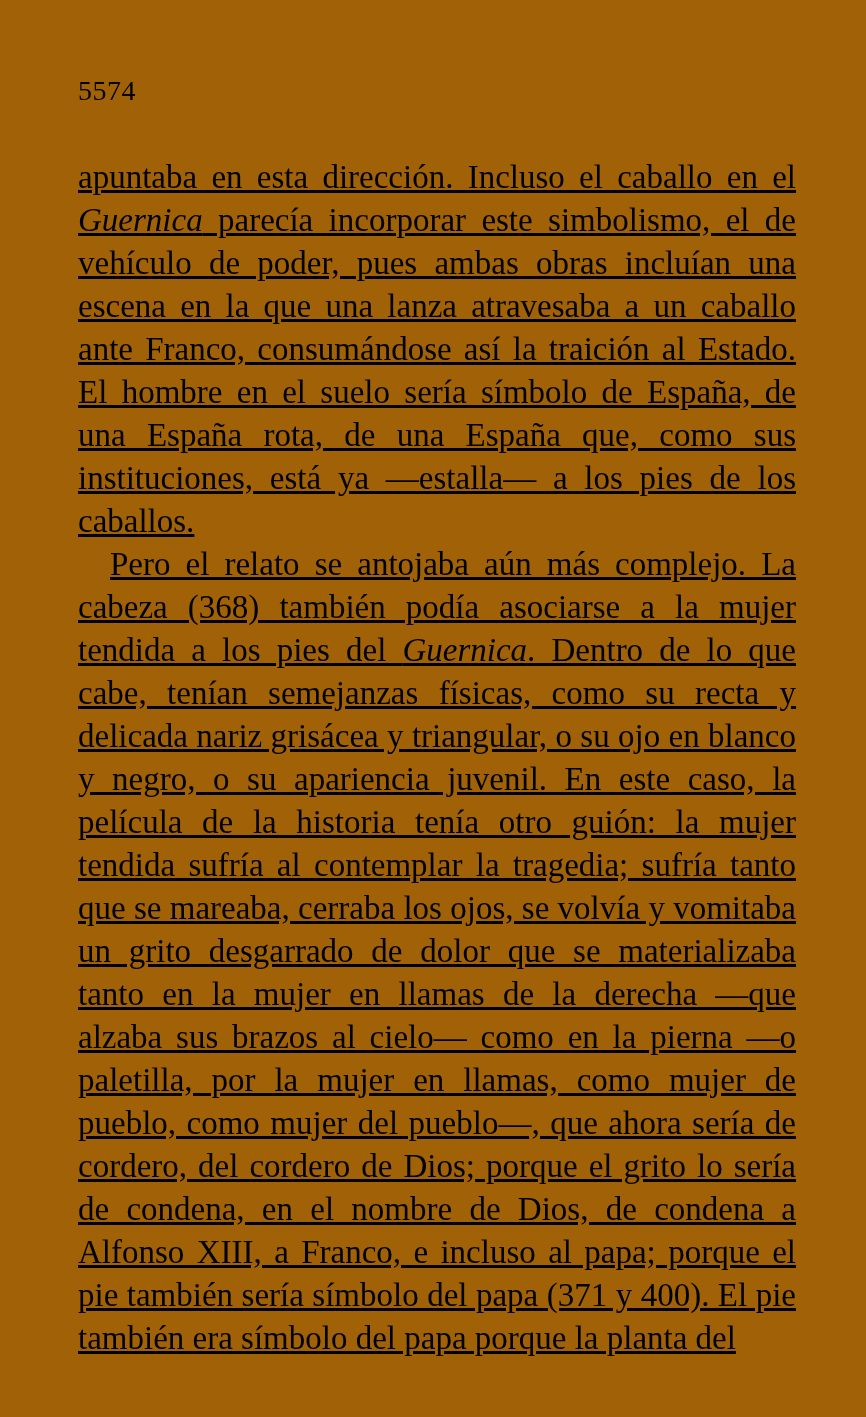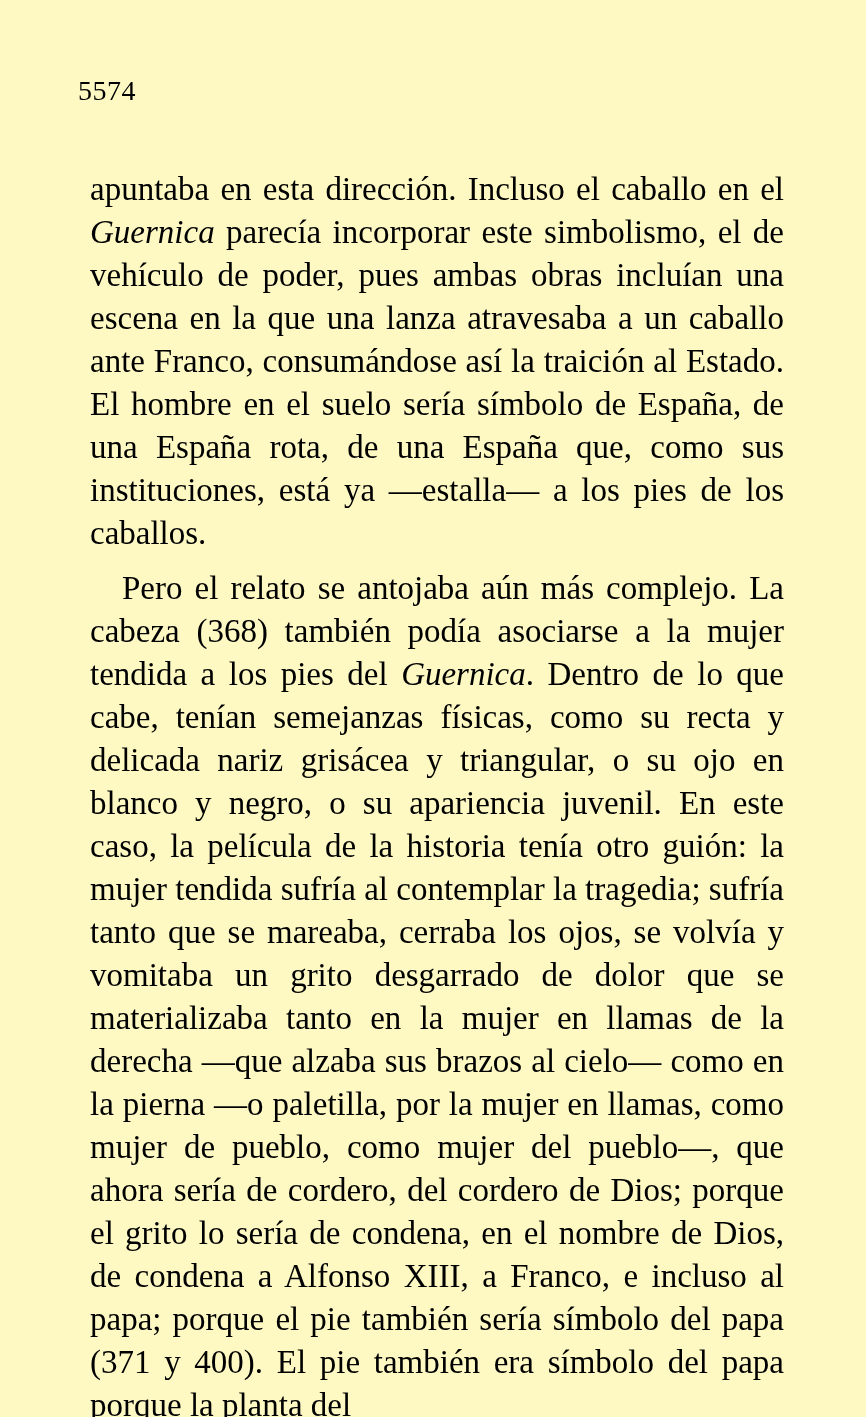--- a/index.html
+++ b/index.html
@@ -4,21 +4,21 @@
 <style>
   html, body {
     margin: 0;
     padding: 0;
     background: #ffffff;
   }
   .page {
     position: relative;
     width: 866px;
     height: 1417px;
-    background: #fef9c3;
+    background: #a16207;
     overflow: hidden;
     font-family: "Liberation Serif", serif;
     color: #000000;
   }
   .page-number {
     position: absolute;
     left: 78px;
     top: 76px;
     font-size: 28px;
     line-height: 30px;
@@ -28,22 +28,23 @@
     position: absolute;
     left: 78px;
     top: 156px;
     width: 718px;
     font-size: 33px;
     line-height: 43px;
     text-align: justify;
     text-justify: inter-word;
   }
   .text-block p {
-    margin: 12px;
+    margin: 0;
     padding: 0;
+    text-decoration: underline;
   }
   .text-block p.indent {
     text-indent: 32px;
   }
   .italic {
     font-style: italic;
   }
 </style>
 </head>
 <body>

